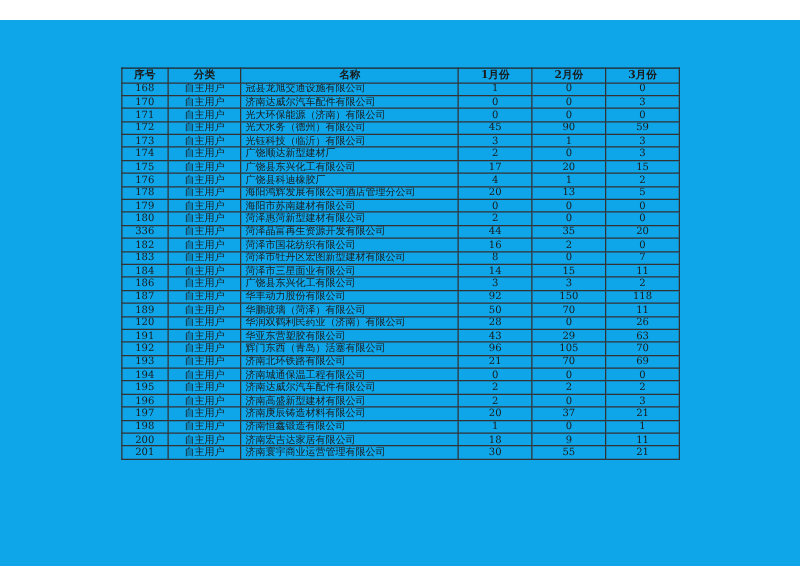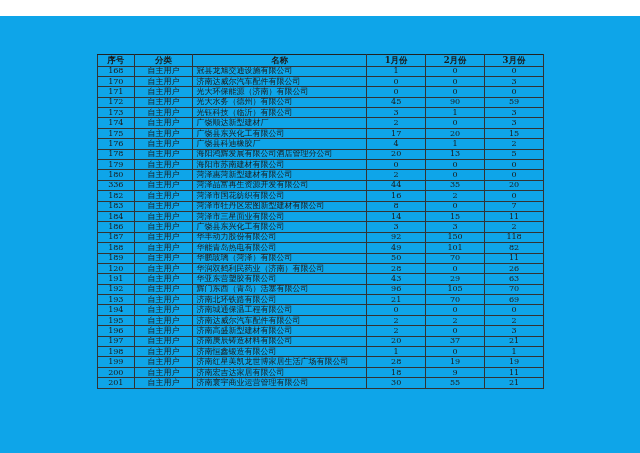--- a/index.html
+++ b/index.html
@@ -221,28 +221,20 @@
         </tr>
         <tr>
           <td class="c">187</td>
           <td class="c">自主用户</td>
           <td class="l">华丰动力股份有限公司</td>
           <td class="c">92</td>
           <td class="c">150</td>
           <td class="c">118</td>
         </tr>
         <tr>
-          <td class="c">188</td>
-          <td class="c">自主用户</td>
-          <td class="l">华能青岛热电有限公司</td>
-          <td class="c">49</td>
-          <td class="c">101</td>
-          <td class="c">82</td>
-        </tr>
-        <tr>
           <td class="c">189</td>
           <td class="c">自主用户</td>
           <td class="l">华鹏玻璃（菏泽）有限公司</td>
           <td class="c">50</td>
           <td class="c">70</td>
           <td class="c">11</td>
         </tr>
         <tr>
           <td class="c">120</td>
           <td class="c">自主用户</td>
@@ -307,28 +299,20 @@
           <td class="c">37</td>
           <td class="c">21</td>
         </tr>
         <tr>
           <td class="c">198</td>
           <td class="c">自主用户</td>
           <td class="l">济南恒鑫锻造有限公司</td>
           <td class="c">1</td>
           <td class="c">0</td>
           <td class="c">1</td>
-        </tr>
-        <tr>
-          <td class="c">199</td>
-          <td class="c">自主用户</td>
-          <td class="l">济南红星美凯龙世博家居生活广场有限公司</td>
-          <td class="c">28</td>
-          <td class="c">19</td>
-          <td class="c">19</td>
         </tr>
         <tr>
           <td class="c">200</td>
           <td class="c">自主用户</td>
           <td class="l">济南宏吉达家居有限公司</td>
           <td class="c">18</td>
           <td class="c">9</td>
           <td class="c">11</td>
         </tr>
         <tr>

